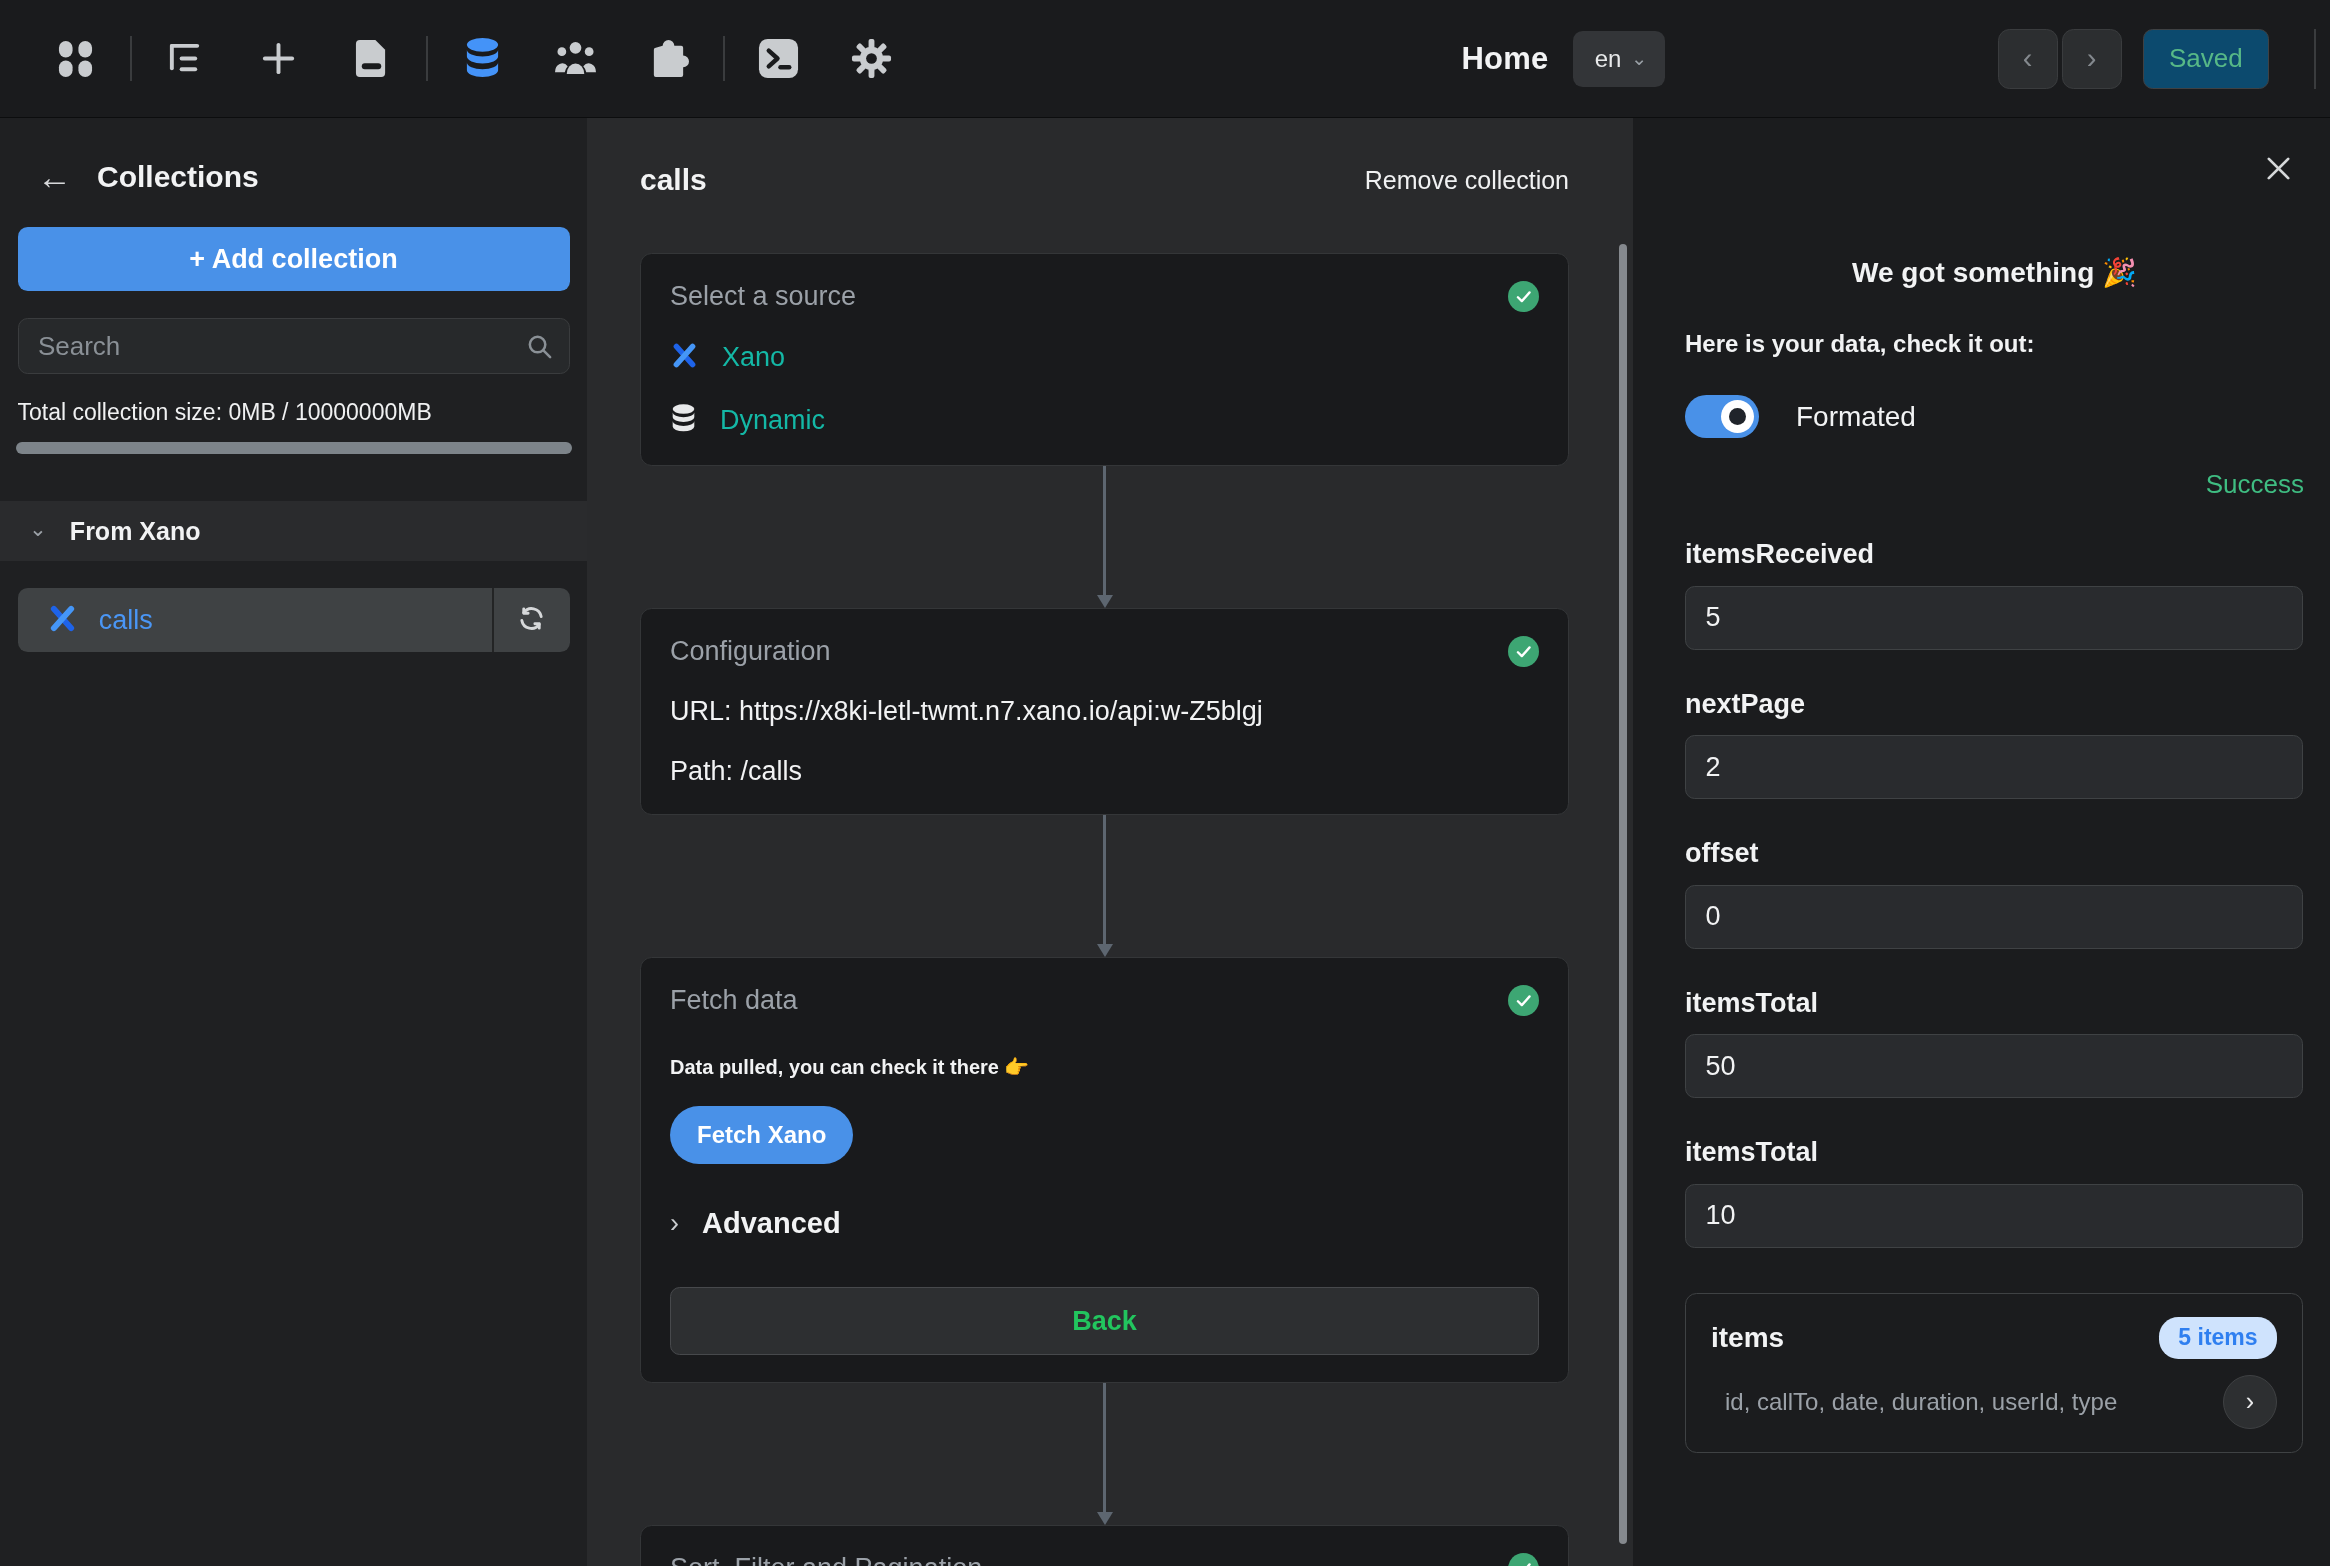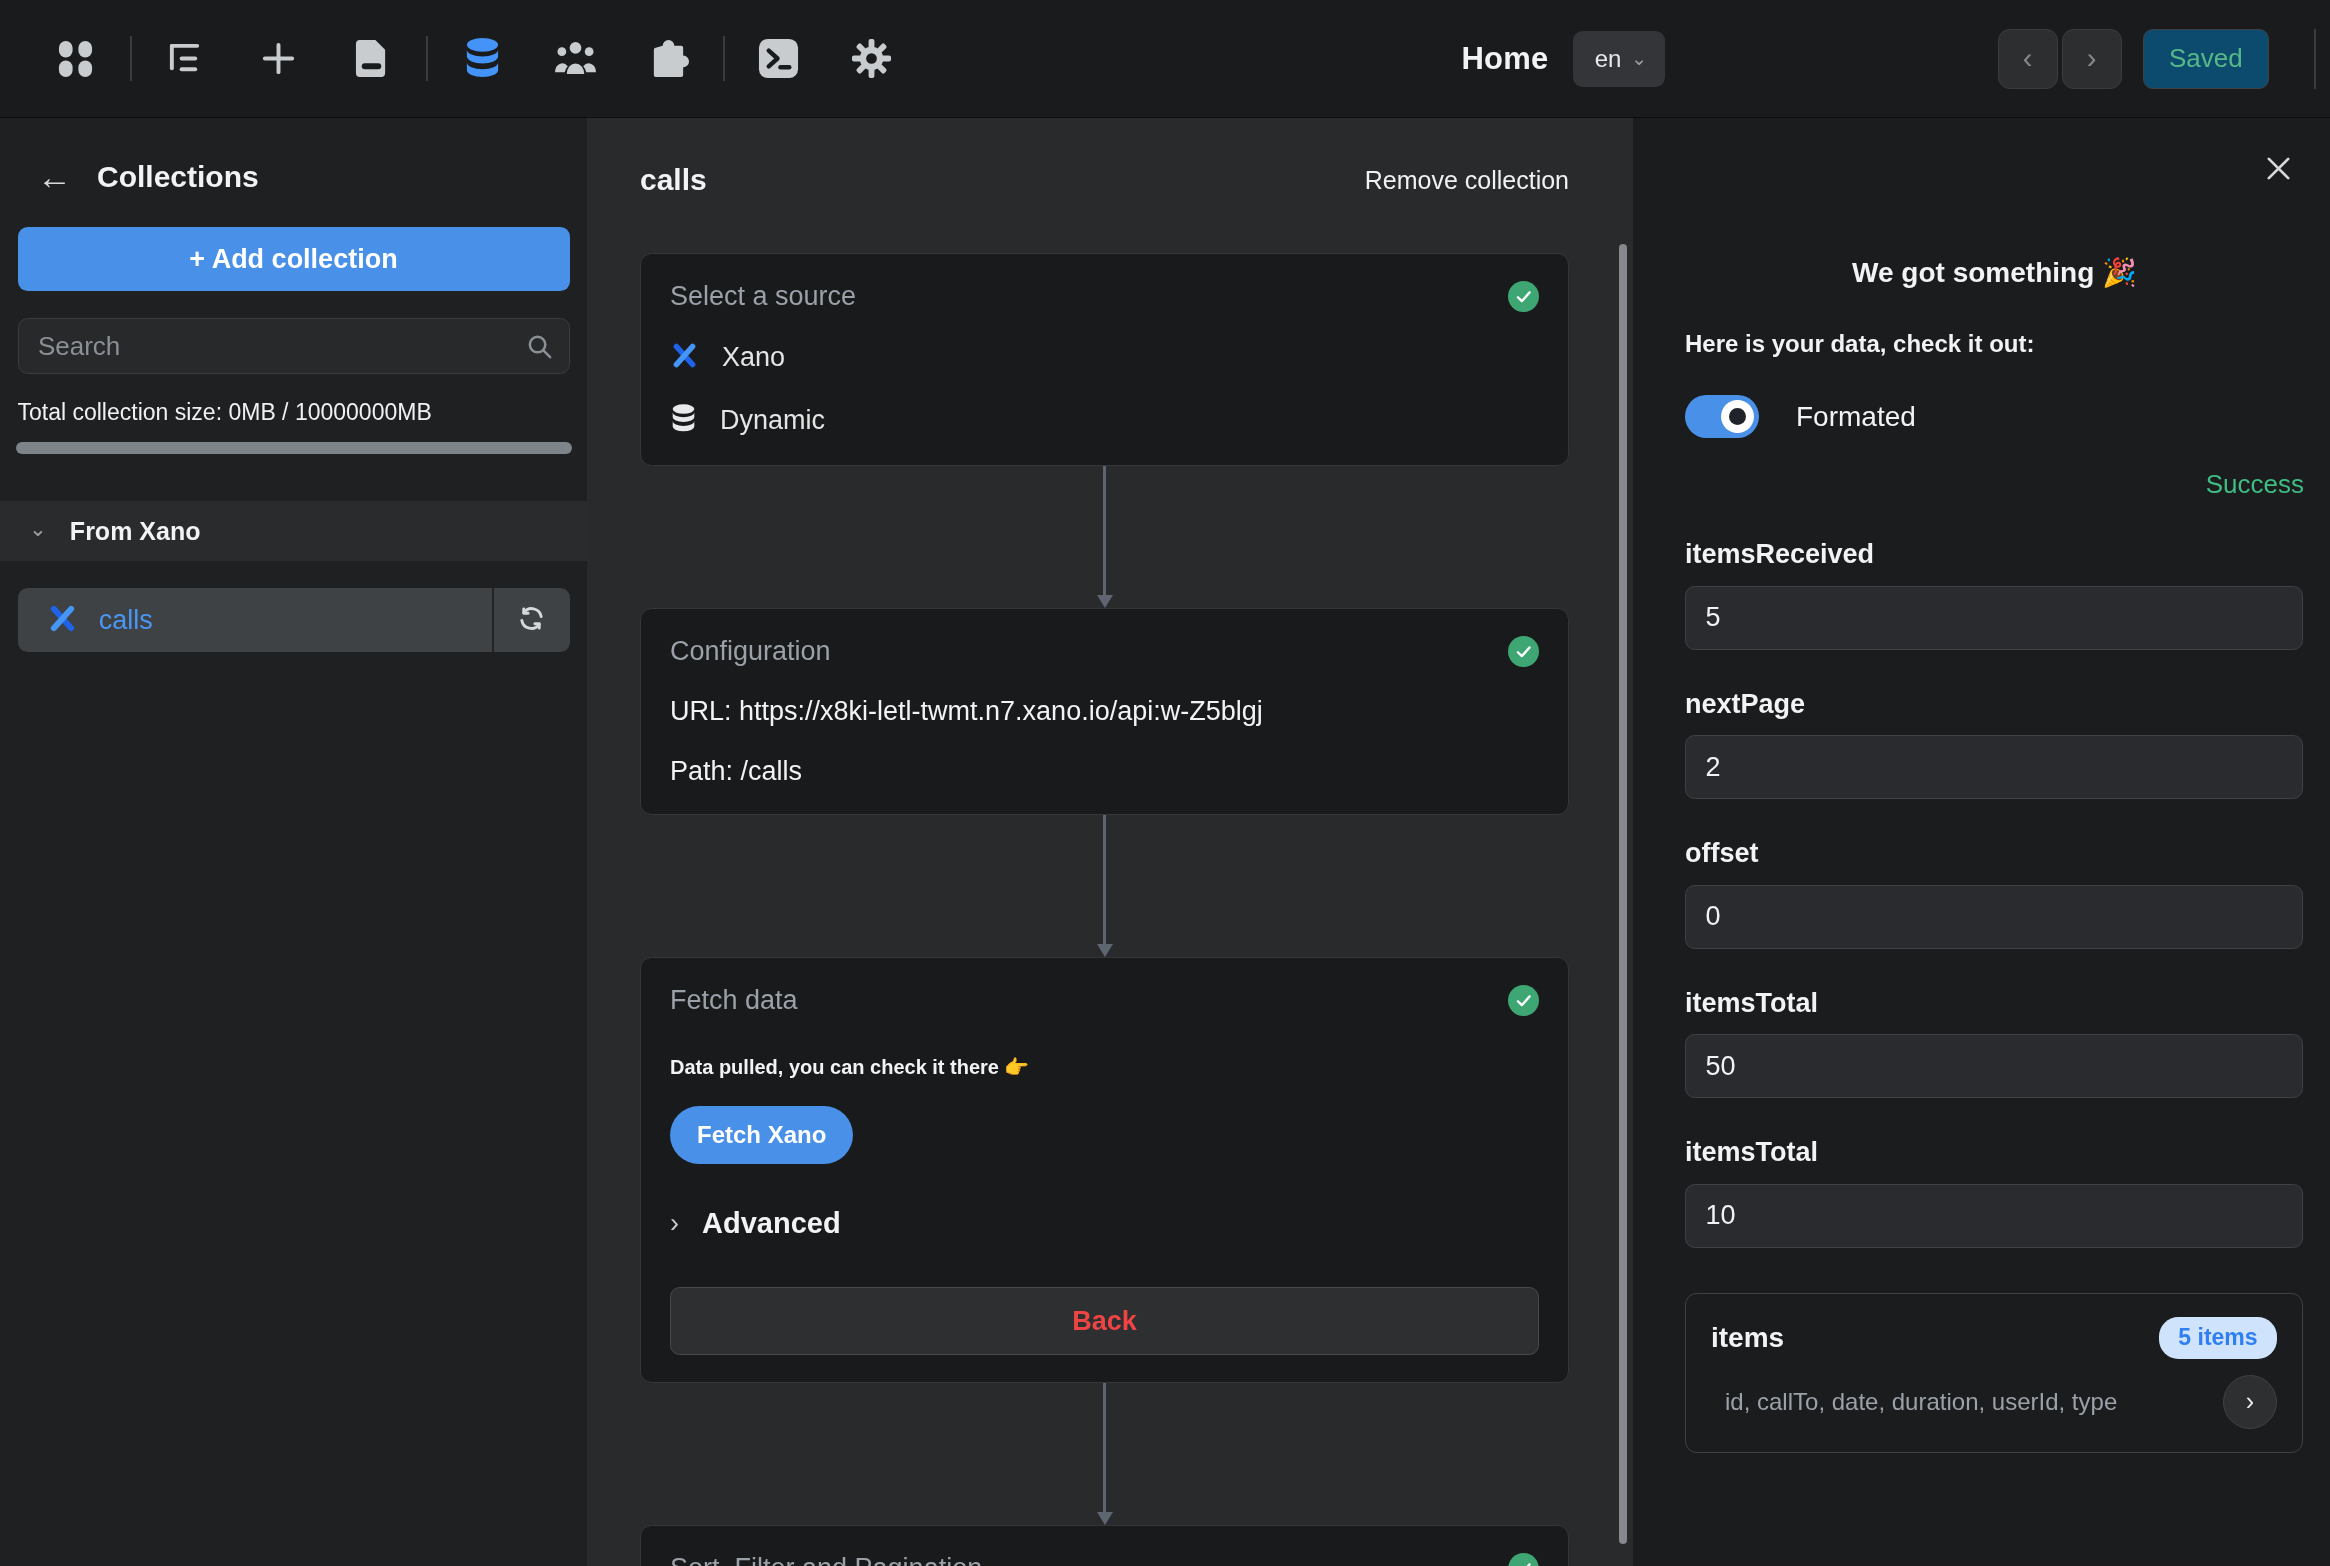--- a/index.html
+++ b/index.html
@@ -72,38 +72,38 @@
   .workflow { margin-top:56px; }
   .card {
     background:#191a1c; border:1px solid #343638; border-radius:11.6px; padding:27px 29px;
   }
   .card-head { display:flex; align-items:center; justify-content:space-between;text-align:center; }
   .card-title { font-size:27px; color:#9ba1a8; font-weight:500; }
   .check { width:31px; height:31px; border-radius:50%; background:#3da673; display:flex; align-items:center; justify-content:center; }
   .check svg { display:block; }
   .src-row { display:flex; align-items:center; gap:23px; margin-top:29px; }
   .src-row:first-of-type { margin-top:35px; }
-  .src-label { font-size:27px; color:#e5e5e5; }
+  .src-label { font-size:27px; color:#14b8a6; }
   .cfg-line { font-size:27px; color:#f2f3f4; margin-top:29px; }
   .cfg-line:first-of-type { margin-top:39px; }
   .connector { height:142px; display:flex; flex-direction:column; align-items:center; }
   .connector .line { width:2.9px; flex:1; background:#5d6670; }
   .connector .head { width:0; height:0; border-left:8.7px solid transparent; border-right:8.7px solid transparent; border-top:13.6px solid #5d6670; }
   .fetch-msg { margin-top:39px; font-size:20px; font-weight:600; color:#f2f3f4; }
   .fetch-pill {
     margin-top:27px; display:inline-flex; align-items:center; height:58px; padding:0 27px;
     background:#4991e8; border:none; border-radius:29px; color:#fff; font-size:24px; font-weight:600; cursor:pointer; font-family:inherit;
   }
   .advanced-row { margin-top:43px; display:flex; align-items:center; gap:23px; cursor:pointer; }
   .adv-chev { color:#c9cccf; font-size:27px; }
   .adv-label { font-size:29px; font-weight:700; }
   .btn-row { margin-top:47px; display:flex; gap:17.5px; }
   .back-btn {
     flex:1; height:68px; background:#2d2f31; border:1px solid #47494c; border-radius:9.7px;
-    color:#ef4444; font-size:27px; font-weight:600; cursor:pointer; font-family:inherit;
+    color:#22c55e; font-size:27px; font-weight:600; cursor:pointer; font-family:inherit;
   }
   .continue-btn {
     flex:1; height:68px; background:#4991e8; border:none; border-radius:9.7px;
     color:#fff; font-size:27px; font-weight:600; cursor:pointer; font-family:inherit;
   }
   .sort-card { min-height:311px; }
   .main-scrollbar { position:absolute; right:5.8px; top:126px; width:8.7px; height:1300px; background:#85898e; border-radius:4.9px; }
 
   
   .inspector { width:698px; flex:0 0 auto; background:#1b1c1e; position:relative; padding:0 27px 0 52px; }

